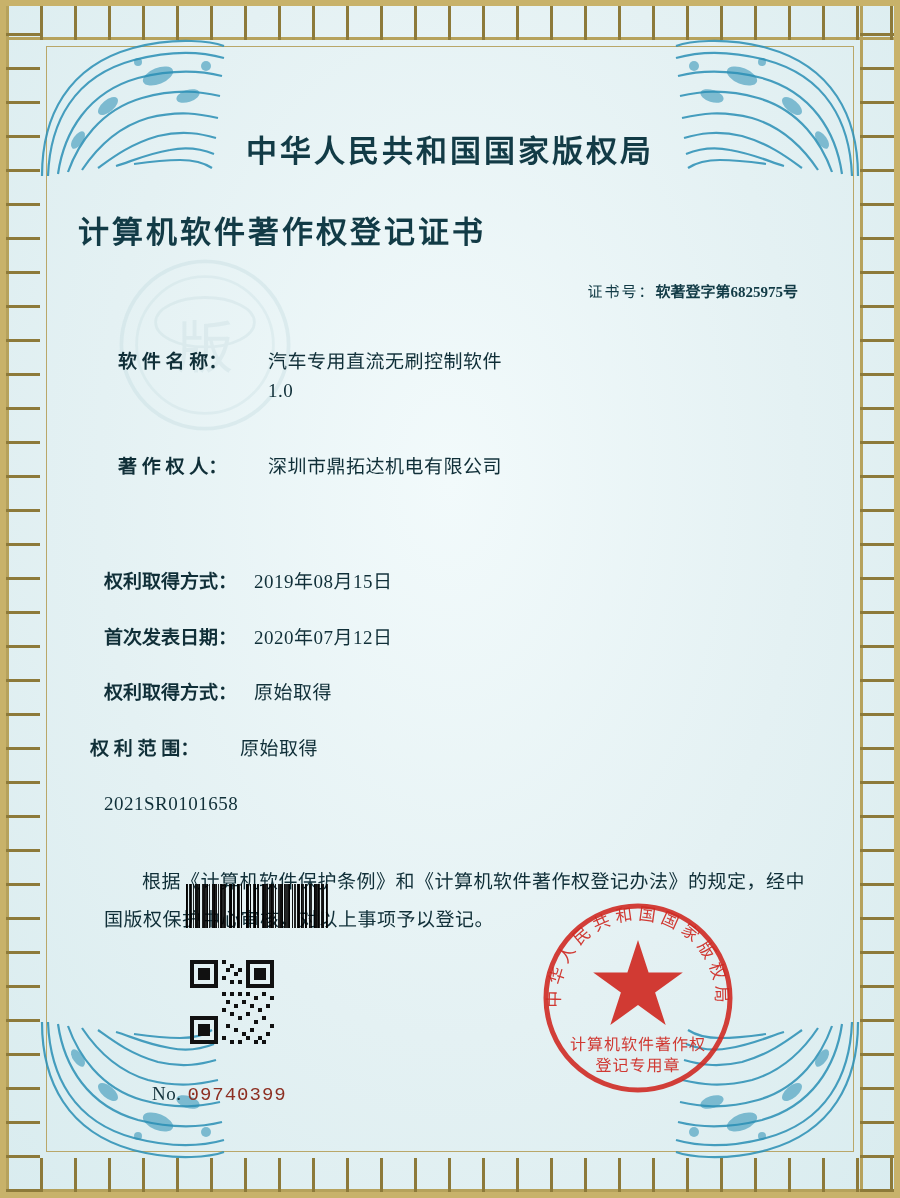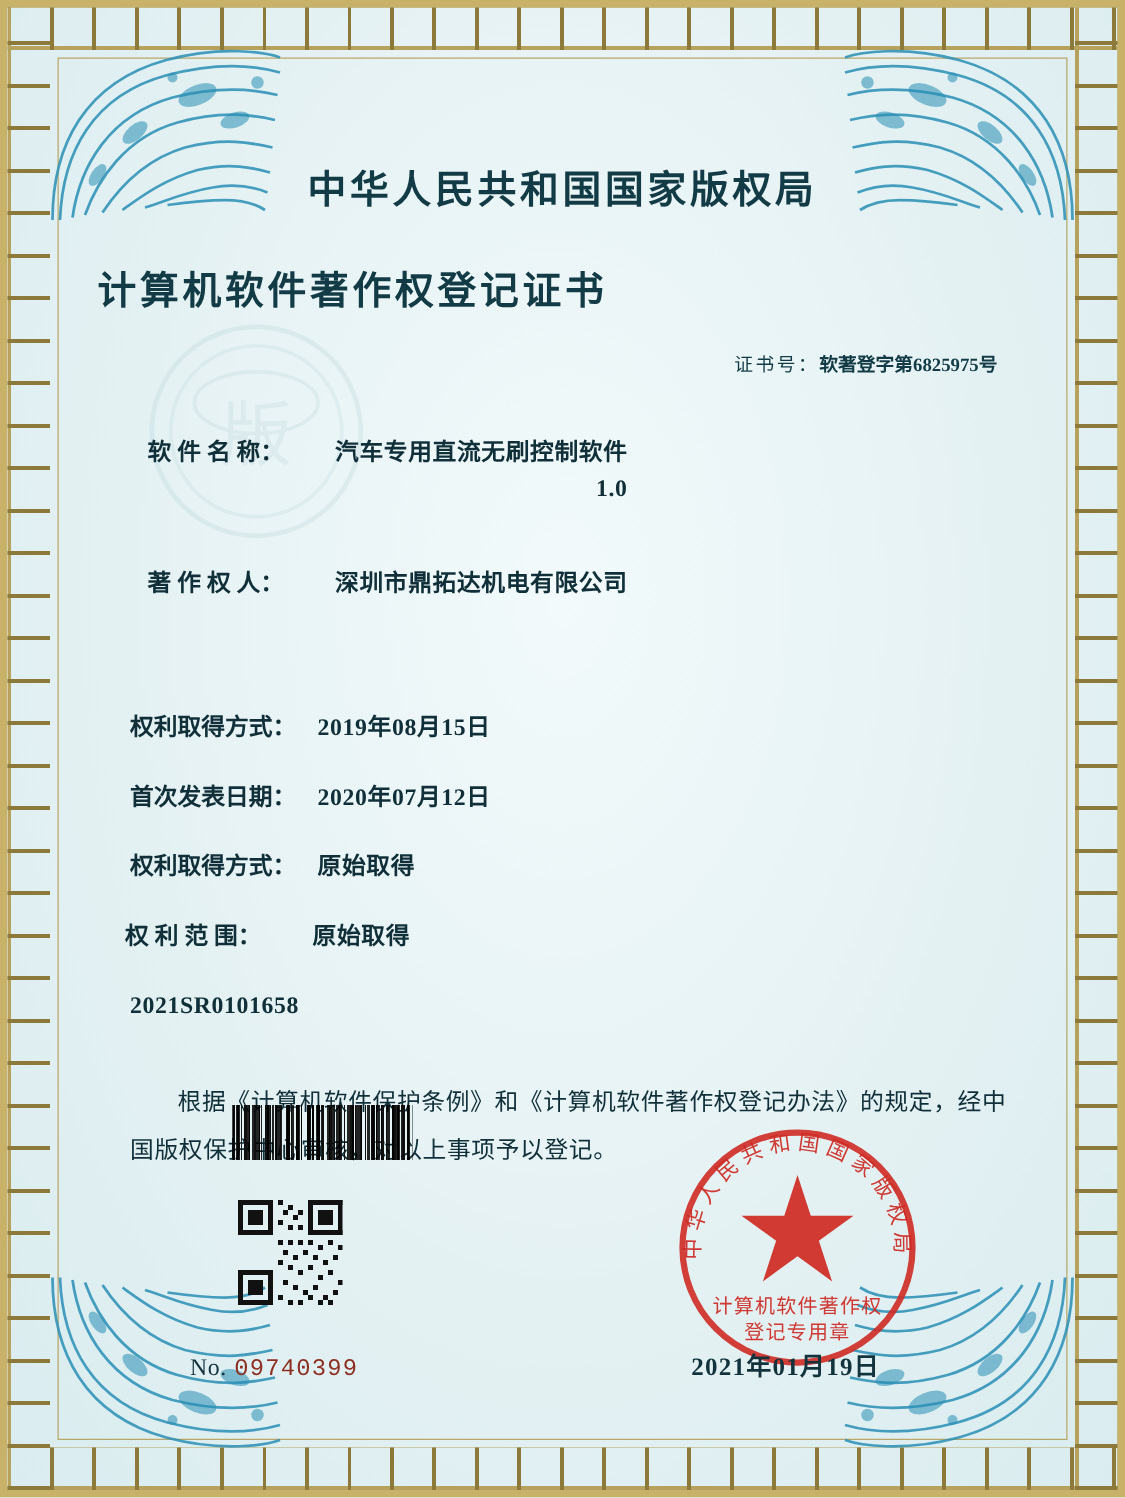--- a/index.html
+++ b/index.html
@@ -114,24 +114,23 @@
     color:#102f38;
   }
   .field .lbl{
     width:150px;
     flex:0 0 150px;
     font-weight:bold;
     letter-spacing:0;
     text-align:justify;
   }
   .field .val{
-    font-weight:bold;
+    font-weight:normal;
     letter-spacing:.5px;
     white-space:pre-line;
-    text-align:right;
   }
   .gap-sm{height:26px;}
   .gap-md{height:46px;}
   .gap-lg{height:64px;}
 
   .para{
     margin:44px 16px 0 26px;
     font-size:19px;
     line-height:2.0;
     text-indent:38px;
@@ -328,21 +327,21 @@
     <div class="field" style="margin-left:26px">
       <span class="lbl">首次发表日期：</span>
       <span class="val">2020年07月12日</span>
     </div>
     <div class="gap-sm"></div>
     <div class="field" style="margin-left:26px">
       <span class="lbl">权利取得方式：</span>
       <span class="val">原始取得</span>
     </div>
     <div class="gap-sm"></div>
-    <div class="field" style="margin-left:22px">
+    <div class="field" style="margin-left:12px">
       <span class="lbl">权 利 范 围：</span>
       <span class="val">原始取得</span>
     </div>
     <div class="gap-sm"></div>
     <div class="field" style="margin-left:26px">
       <span class="val">2021SR0101658</span>
     </div>
 
     <div class="para">根据《计算机软件保护条例》和《计算机软件著作权登记办法》的规定，经中国版权保护中心审核，对以上事项予以登记。</div>
   </div>
@@ -424,15 +423,14 @@
     </g>
     <polygon points="100,42 110.6,74.5 144.8,74.5 117.1,94.6 127.7,127.1 100,107 72.3,127.1 82.9,94.6 55.2,74.5 89.4,74.5" fill="#cf2a23" opacity=".92"></polygon>
     <text x="100" y="152" text-anchor="middle" font-size="16" fill="#cf2a23" opacity=".92" font-family="DejaVu Serif, serif" letter-spacing="1">计算机软件著作权</text>
     <text x="100" y="173" text-anchor="middle" font-size="16" fill="#cf2a23" opacity=".92" font-family="DejaVu Serif, serif" letter-spacing="1">登记专用章</text>
   </svg>
 
   <div class="footer-no">
     <span>No.</span><span class="num">09740399</span>
   </div>
 
-  <div class="footer-date">2021年01月19日</div>
 
 </div>
 
 </body></html>

